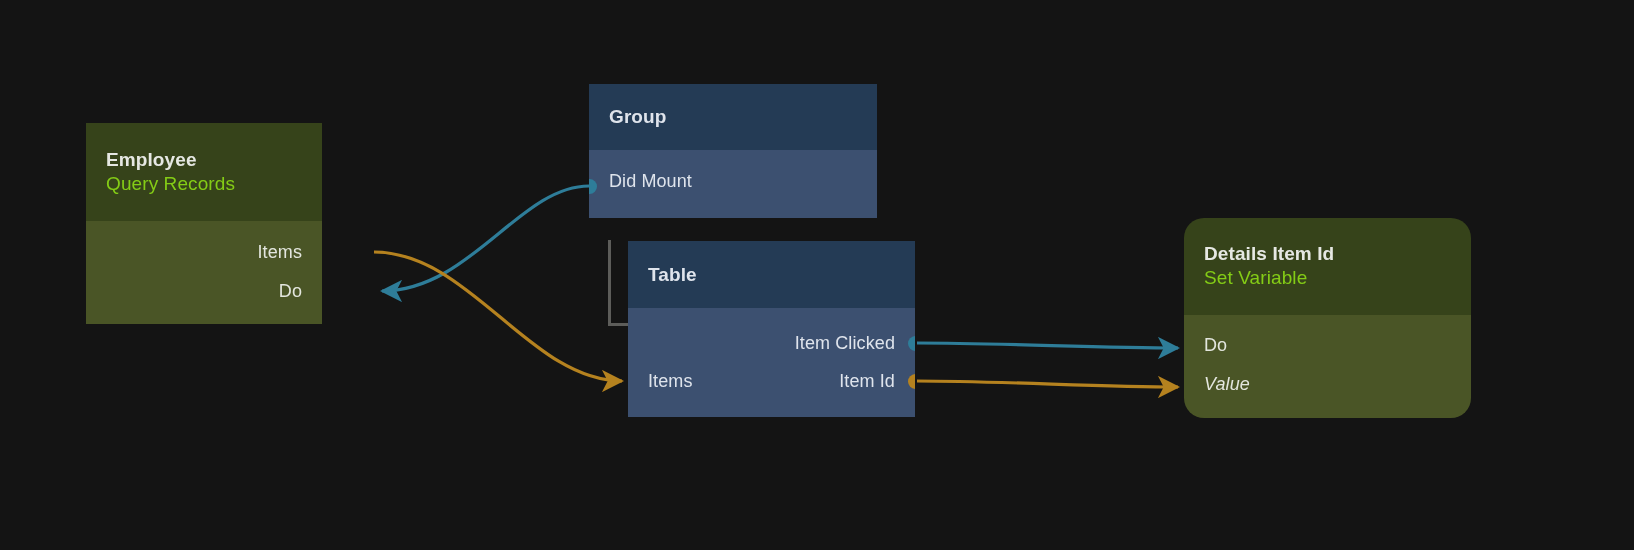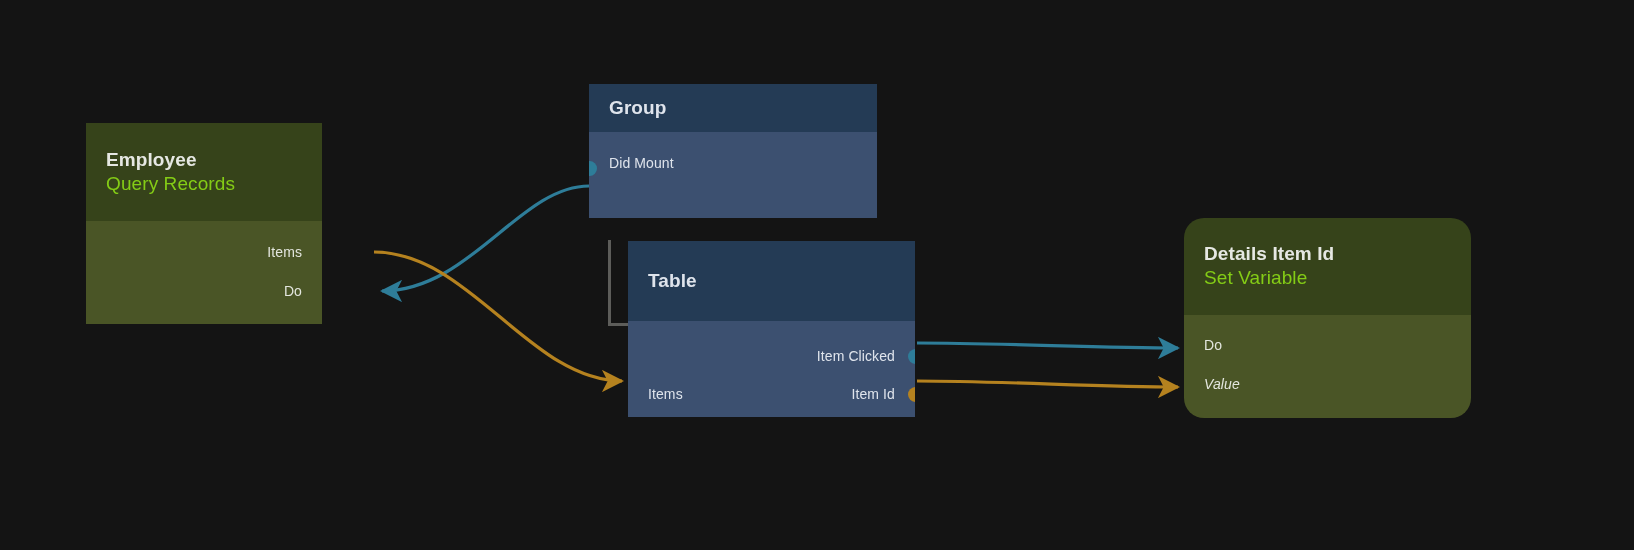--- a/index.html
+++ b/index.html
@@ -66,21 +66,21 @@
   
   .node.blue .node-header { background: #243b55; }
   .node.blue .node-body   { background: #3c5070; }
   .node.blue .node-title  { color: #dfe4ec; }
 
   .port-row {
     position: absolute;
     height: 22px;
     display: flex;
     align-items: center;
-    font-size: 14px;
+    font-size: 18px;
     line-height: 22px;
     letter-spacing: 0.1px;
   }
   .port-row.in  { left: 20px;  justify-content: flex-start; }
   .port-row.out { right: 20px; justify-content: flex-end; }
   .node.green .port-row { color: #e3e6de; }
   .node.blue  .port-row { color: #dfe4ec; }
 
   .port-dot {
     position: absolute;
@@ -136,34 +136,34 @@
       </div>
       <div class="port-row out" style="top:59px;">
         <span>Do</span>
       </div>
 
       <div class="port-dot data" style="left:279px; top:23.5px;"></div>
     </div>
   </div>
 
   <div class="node blue" style="left:589px; top:84px; width:288px; height:134px;">
-    <div class="node-header" style="height:48px;">
+    <div class="node-header" style="height:66px;">
       <div class="node-title">Group</div>
     </div>
     <div class="node-body">
       <div class="port-row in" style="top:20px;">
         <span>Did Mount</span>
       </div>
 
       <div class="port-dot exec" style="left:-7.5px; top:28.5px;"></div>
     </div>
   </div>
 
   <div class="node blue" style="left:628px; top:241px; width:287px; height:176px;">
-    <div class="node-header" style="height:80px;">
+    <div class="node-header" style="height:67px;">
       <div class="node-title">Table</div>
     </div>
     <div class="node-body">
       <div class="port-row out" style="top:24px;">
         <span>Item Clicked</span>
       </div>
       <div class="port-row in" style="top:62px;">
         <span>Items</span>
       </div>
       <div class="port-row out" style="top:62px;text-align:center;">

